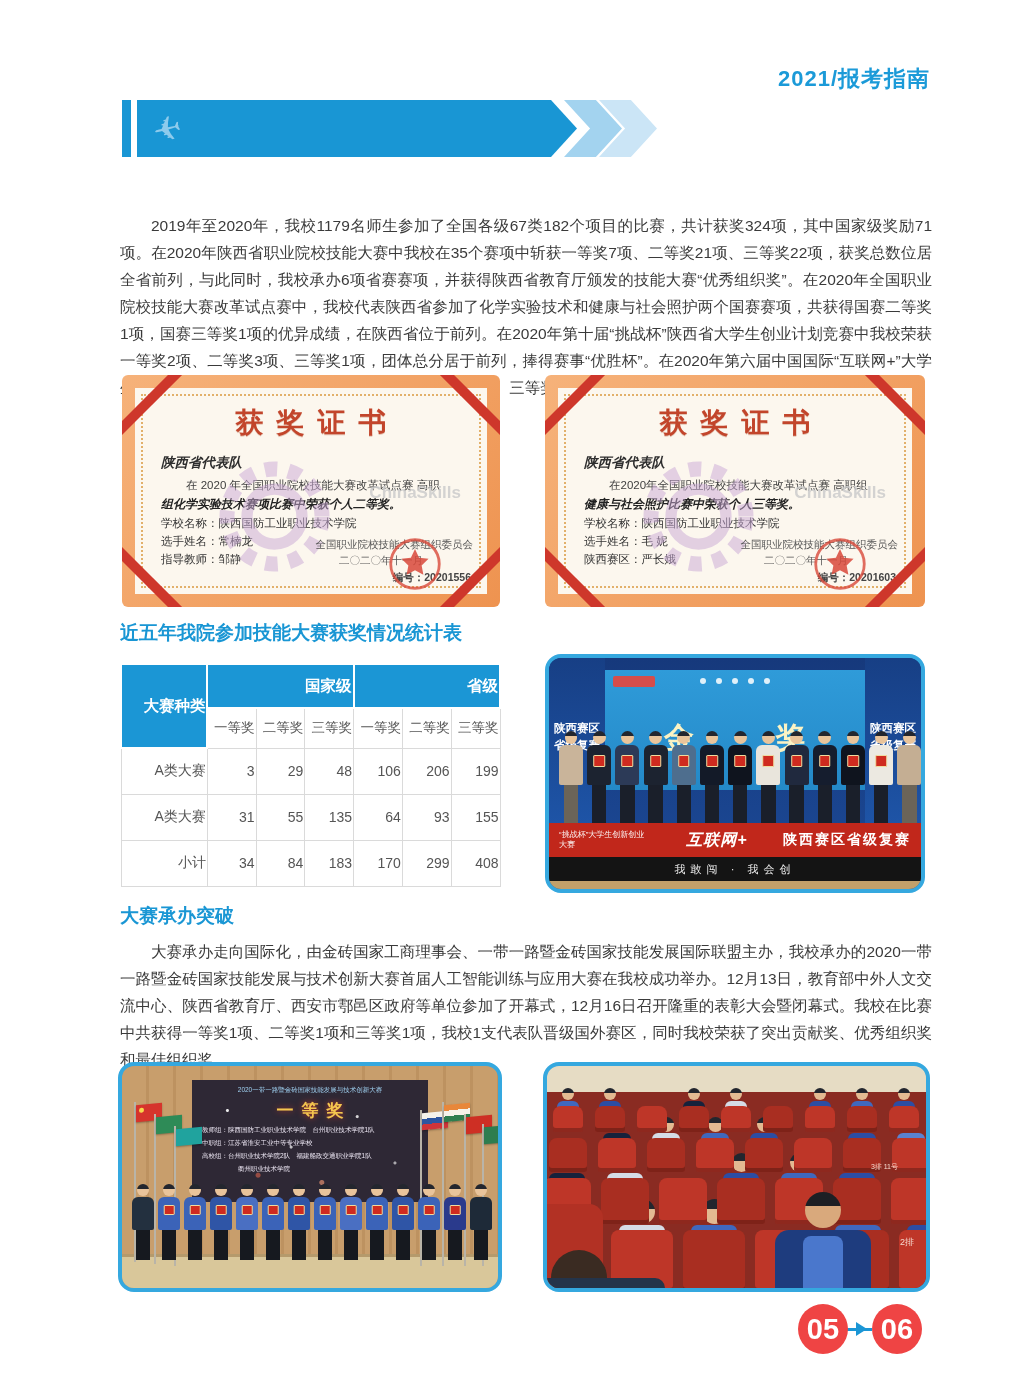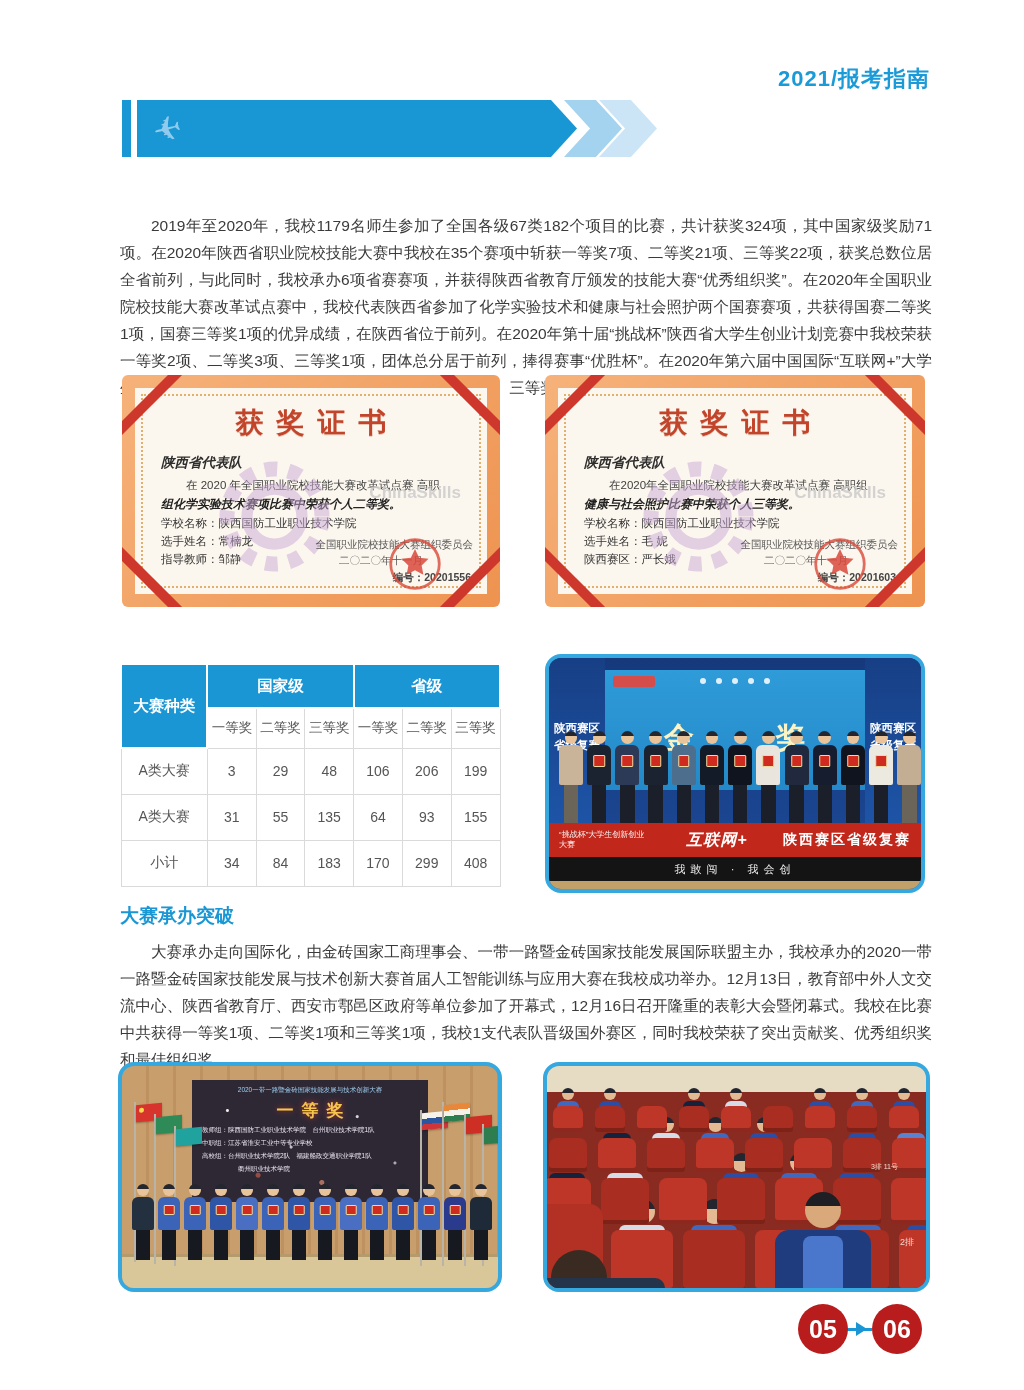--- a/index.html
+++ b/index.html
@@ -53,21 +53,21 @@
   .cert-watermark{position:absolute;right:26px;top:46%;font-size:17px;font-weight:bold;color:#CCCCCC;opacity:.85;}
   .cert-gear{position:absolute;left:22%;top:32%;width:125px;height:125px;opacity:.5;z-index:0;}
   .cert-org{position:absolute;right:14px;bottom:42px;font-size:10.5px;color:#555;}
   .cert-date{position:absolute;right:64px;bottom:26px;font-size:10.5px;color:#555;}
   .cert-serial{position:absolute;right:16px;bottom:9px;font-size:10.5px;font-weight:bold;color:#444;}
   .cert-seal{position:absolute;right:44px;bottom:2px;width:56px;height:56px;z-index:2;}
 
   
   .stats-table{position:absolute;left:120px;top:663px;width:381px;border-collapse:collapse;
     text-align:center;color:#555;}
-  .stats-table td,.stats-table th{border:1px solid #DADADA;}
+  .stats-table td,.stats-table th{border:1px solid #DADADA;text-align:right;}
   .hblue{background:#1B96D5;color:#ffffff;font-weight:bold;font-size:15.5px;border:2px solid #ffffff !important;}
   .row-group th{height:44px;}
   .row-sub th{height:40px;font-weight:normal;font-size:13.5px;color:#555;background:#fff;}
   .row-data td{height:46px;font-size:14px;background:#fff;}
   .corner-cell{width:87px;}
 
   
   .photo{position:absolute;border:4px solid #35A8DF;border-radius:16px;overflow:hidden;}
   .person{position:absolute;display:flex;flex-direction:column;align-items:center;}
   .p-head{width:54%;aspect-ratio:1/1;border-radius:50%;flex:0 0 auto;}
@@ -135,22 +135,22 @@
   .seat-label{position:absolute;font-size:7px;color:#F6D9CE;z-index:4;white-space:nowrap;}
   .pa-front-person{position:absolute;left:228px;top:126px;width:96px;height:110px;z-index:3;}
   .pa-front-head{width:36px;height:36px;border-radius:50%;margin:0 auto;background:linear-gradient(#1D1F24 38%,#D9A97C 38%);}
   .pa-front-body{width:100%;height:72px;margin-top:2px;border-radius:14px 14px 0 0;background:#1E3C7E;position:relative;}
   .pa-front-vest{position:absolute;left:50%;top:6px;transform:translateX(-50%);width:40px;height:62px;background:#4A77CC;border-radius:8px;}
   .pa-corner-head{position:absolute;left:4px;top:184px;width:56px;height:56px;border-radius:50%;background:#3A2B22;z-index:3;}
   .pa-corner-shoulder{position:absolute;left:-12px;top:212px;width:130px;height:46px;background:#24344A;border-radius:10px;z-index:3;}
   .pa-big-seat{position:absolute;left:-16px;top:138px;width:72px;height:76px;background:#B23124;border-radius:14px 14px 4px 4px;z-index:2;}
 
   
-  .pn-circle{position:absolute;width:50px;height:50px;border-radius:50%;background:#b91c1c;color:#fff;
-    font-size:25px;font-weight:bold;display:flex;align-items:center;justify-content:center;z-index:2;}
+  .pn-circle{position:absolute;width:50px;height:50px;border-radius:50%;background:#ef4444;color:#fff;
+    font-size:29px;font-weight:bold;display:flex;align-items:center;justify-content:center;z-index:2;}
   .pn-left{left:798px;top:1304px;}
   .pn-right{left:872px;top:1304px;}
   .pn-line{position:absolute;left:838px;top:1328px;width:34px;height:3px;background:#1B96D5;z-index:1;}
   .pn-arrow{position:absolute;left:856px;top:1322px;width:0;height:0;border-left:11px solid #1B96D5;
     border-top:7px solid transparent;border-bottom:7px solid transparent;z-index:1;}
 </style>
 </head>
 <body>
 
 <div class="page">
@@ -217,20 +217,21 @@
       <svg class="cert-seal" viewBox="0 0 60 60">
         <circle cx="30" cy="30" r="26" fill="none" stroke="#D8483A" stroke-width="3" opacity=".8"></circle>
         <path d="M30 14 l4.4 9.2 10.1 1.3-7.4 7 1.9 10-9-4.9-9 4.9 1.9-10-7.4-7 10.1-1.3z" fill="#D8483A" opacity=".85"></path>
       </svg>
       <div class="cert-org">全国职业院校技能大赛组织委员会</div>
       <div class="cert-date">二〇二〇年十一月</div>
       <div class="cert-serial">编号：20201603</div>
     </div>
   </div>
 
+  <h2 class="sec-heading h-stats">近五年我院参加技能大赛获奖情况统计表</h2>
 
   <table class="stats-table">
     <colgroup>
       <col style="width:87px">
         <col style="width:49px">
         <col style="width:49px">
         <col style="width:49px">
       <col style="width:49px">
         <col style="width:49px">
         <col style="width:49px">

